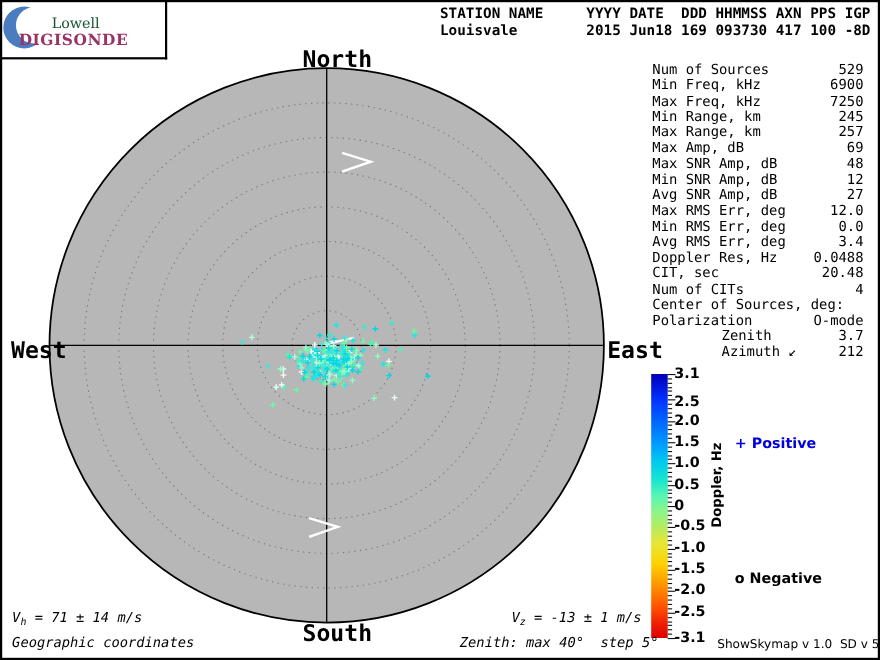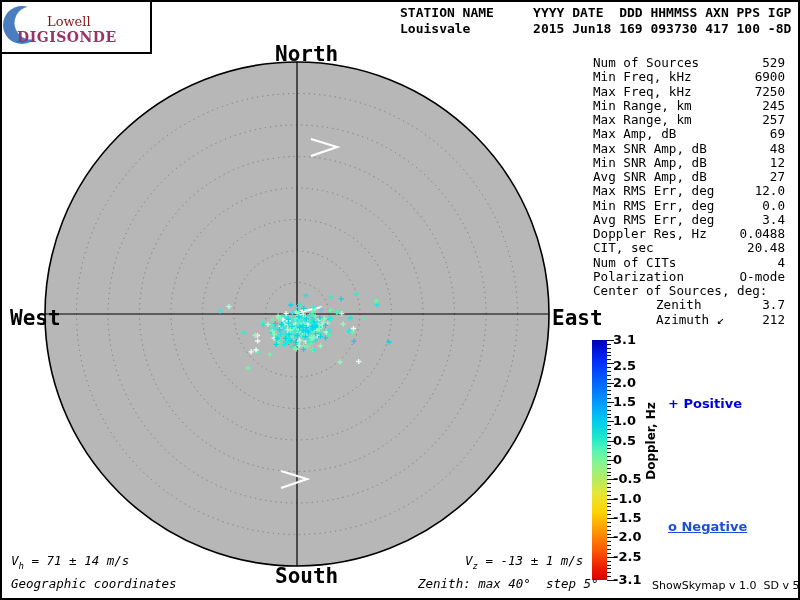--- a/index.html
+++ b/index.html
@@ -4,21 +4,21 @@
 <style>
   html,body{margin:0;padding:0;background:#ffffff;}
   #app{position:relative;width:800px;height:600px;background:#ffffff;overflow:hidden;
        font-family:"DejaVu Sans Mono",monospace;color:#000;}
   .frame{position:absolute;inset:0;border:2px solid #000;pointer-events:none;z-index:40;}
 
   
   .logo-box{position:absolute;left:0;top:0;width:150px;height:52px;background:#fff;
             border-right:2px solid #000;border-bottom:2px solid #000;z-index:20;}
   .logo-lowell{position:absolute;left:47px;top:14px;font-family:"DejaVu Serif",serif;
-               font-size:13px;color:#7f1d1d;}
+               font-size:13px;color:#14532d;}
   .logo-digisonde{position:absolute;left:17px;top:29px;font-family:"DejaVu Serif",serif;
                font-weight:bold;font-size:14px;color:#993366;letter-spacing:.5px;}
   .crescent{position:absolute;left:2px;top:2px;}
 
   
   .header-line{position:absolute;left:400px;margin:0;font-weight:bold;font-size:13px;
                line-height:16px;white-space:pre;z-index:10;}
   .hl1{top:5px;} .hl2{top:21px;}
 
   #skyplot{position:absolute;left:0;top:0;z-index:1;}
@@ -109,22 +109,22 @@
       <div class="srow"><span class="slabel">Max Amp, dB</span><span>69</span></div>
       <div class="srow"><span class="slabel">Max SNR Amp, dB</span><span>48</span></div>
       <div class="srow"><span class="slabel">Min SNR Amp, dB</span><span>12</span></div>
       <div class="srow"><span class="slabel">Avg SNR Amp, dB</span><span>27</span></div>
       <div class="srow"><span class="slabel">Max RMS Err, deg</span><span>12.0</span></div>
       <div class="srow"><span class="slabel">Min RMS Err, deg</span><span>0.0</span></div>
       <div class="srow"><span class="slabel">Avg RMS Err, deg</span><span>3.4</span></div>
       <div class="srow"><span class="slabel">Doppler Res, Hz</span><span>0.0488</span></div>
       <div class="srow"><span class="slabel">CIT, sec</span><span>20.48</span></div>
       <div class="srow"><span class="slabel">Num of CITs</span><span>4</span></div>
+      <div class="srow"><span class="slabel">Center of Sources, deg:</span><span></span></div>
       <div class="srow"><span class="slabel">Polarization</span><span>O-mode</span></div>
-      <div class="srow"><span class="slabel">Center of Sources, deg:</span><span></span></div>
       <div class="srow ind"><span class="slabel">Zenith</span><span>3.7</span></div>
       <div class="srow ind"><span class="slabel">Azimuth ↙</span><span>212</span></div>
     </div>
 
   <div class="cbar" id="cbar" style="background: linear-gradient(rgb(0, 0, 180) 0%, rgb(0, 23, 224) 5%, rgb(0, 52, 255) 10%, rgb(0, 102, 255) 18%, rgb(0, 153, 255) 26%, rgb(0, 200, 240) 33%, rgb(22, 230, 208) 40%, rgb(85, 245, 180) 46%, rgb(140, 245, 140) 52%, rgb(182, 235, 96) 58%, rgb(230, 230, 54) 64%, rgb(255, 210, 0) 72%, rgb(255, 148, 0) 80%, rgb(255, 85, 0) 88%, rgb(238, 27, 0) 95%, rgb(221, 0, 0) 100%);"></div>
   <div id="cbar-ticks">
       <div class="tick" style="top: 0px; width: 7px;"></div>
       <div class="tick" style="top: 3.87px; width: 4px;"></div>
       <div class="tick" style="top: 7.74px; width: 4px;"></div>
       <div class="tick" style="top: 11.61px; width: 4px;"></div>
@@ -183,21 +183,21 @@
       <div class="tick" style="top: 216.77px; width: 7px;"></div>
       <div class="tick" style="top: 220.65px; width: 4px;"></div>
       <div class="tick" style="top: 224.52px; width: 4px;"></div>
       <div class="tick" style="top: 228.39px; width: 4px;"></div>
       <div class="tick" style="top: 232.26px; width: 4px;"></div>
       <div class="tick" style="top: 236.13px; width: 4px;"></div>
       <div class="tick" style="top: 240px; width: 7px;"></div>
     </div>
   <div class="cbar-title">Doppler, Hz</div>
   <div class="legend lpos" style="color: rgb(0, 0, 220);">+ Positive</div>
-  <div class="legend lneg" style="color: #1d4ed8; text-decoration: underline;">o Negative</div>
+  <div class="legend lneg" style="color: #000000;">o Negative</div>
 
   <div class="foot f-vh"><span>V</span><sub>h</sub><span> = 71 ± 14 m/s</span></div>
   <div class="foot f-coord">Geographic coordinates</div>
   <div class="foot f-vz"><span>V</span><sub>z</sub><span> = -13 ± 1 m/s</span></div>
   <div class="foot f-zen">Zenith: max 40°  step 5°</div>
   <div class="version">ShowSkymap v 1.0  SD v 5.1</div>
 <div class="cbar-label" style="top: 340px;">3.1</div>
     <div class="cbar-label" style="top: 366px;">2.5</div>
     <div class="cbar-label" style="top: 382.6px;">2.0</div>
     <div class="cbar-label" style="top: 401.9px;">1.5</div>

